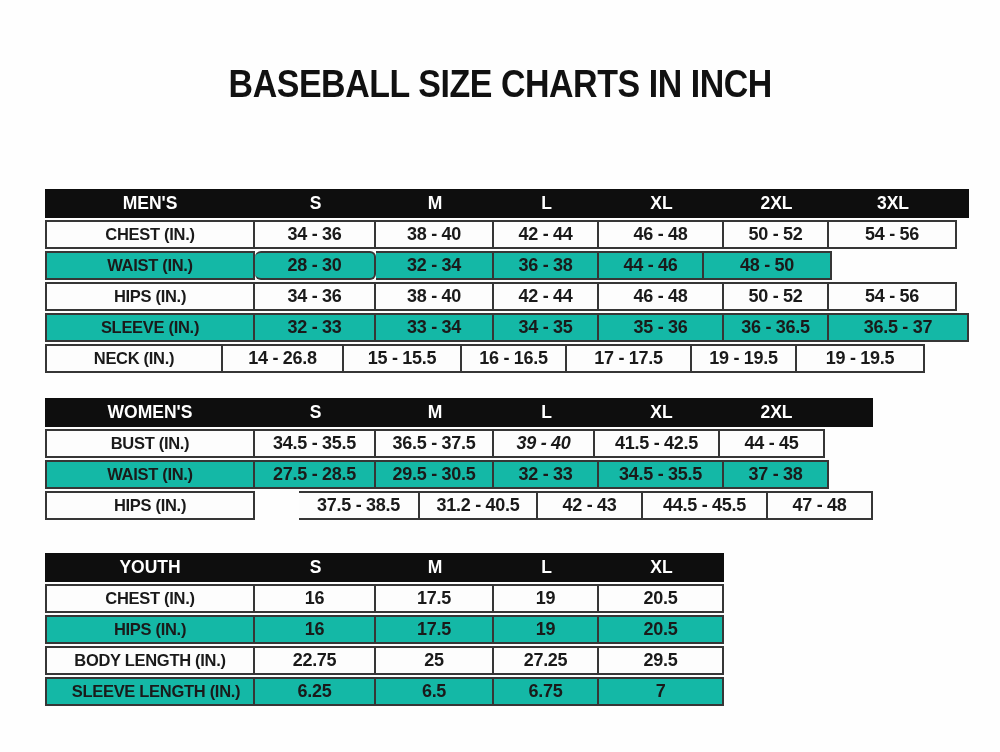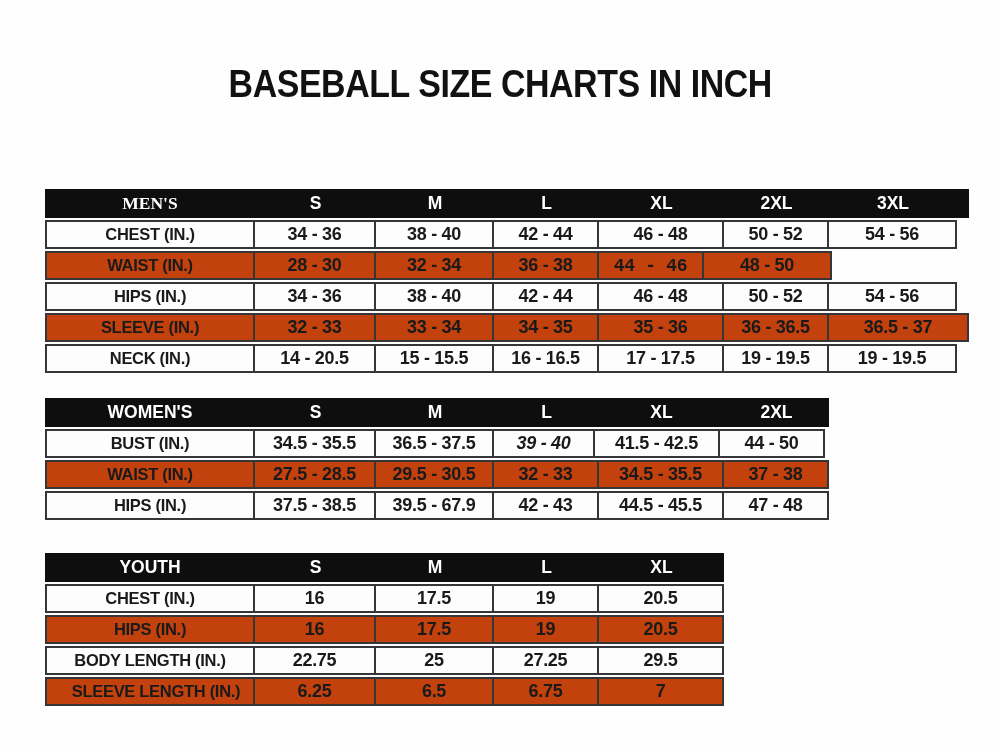--- a/index.html
+++ b/index.html
@@ -27,62 +27,62 @@
   .tcell {
     box-sizing: border-box; height: 29px;
     display: flex; align-items: center; justify-content: center;
     background: #fdfdfd;
     border: 2px solid #363636; border-left: none;
     font-weight: bold; font-size: 18px; color: #1a1a1a;
     letter-spacing: -0.3px; white-space: nowrap;
   }
   .tcell:first-child { border-left: 2px solid #363636; }
   .tcell.label { font-size: 16.5px; }
-  .trow.alt .tcell { background: #c2410c; }
+  .trow.alt .tcell { background: #14b8a6; }
 
   .trow.thead { background: #0e0e0e; height: 29px; }
   .trow.thead .tcell {
     background: transparent; border: none;
     color: #ffffff; font-size: 17.5px; letter-spacing: 0;
     height: 29px;
   }
   .trow.thead .tcell:first-child { border: none; }
 </style>
 </head>
 <body>
 
 <div class="page-title">
   <span class="squeeze">BASEBALL SIZE CHARTS IN INCH</span>
 </div>
 
 <div class="size-table" id="table-mens">
     <div class="trow thead">
-      <div class="tcell label" style="width: 210px; font-family: Liberation Serif, serif;">MEN'S</div>
+      <div class="tcell label" style="width: 210px;">MEN'S</div>
       <div class="tcell" style="width: 121px;">S</div>
       <div class="tcell" style="width: 118px;">M</div>
       <div class="tcell" style="width: 105px;">L</div>
       <div class="tcell" style="width: 125px;">XL</div>
       <div class="tcell" style="width: 105px;">2XL</div>
       <div class="tcell" style="width: 128px;">3XL</div>
     </div>
     <div class="trow">
       <div class="tcell label" style="width: 210px;">CHEST (IN.)</div>
       <div class="tcell" style="width: 121px;">34 - 36</div>
       <div class="tcell" style="width: 118px;">38 - 40</div>
       <div class="tcell" style="width: 105px;">42 - 44</div>
       <div class="tcell" style="width: 125px;">46 - 48</div>
       <div class="tcell" style="width: 105px;">50 - 52</div>
       <div class="tcell" style="width: 128px;">54 - 56</div>
     </div>
     <div class="trow alt">
       <div class="tcell label" style="width: 210px;">WAIST (IN.)</div>
-      <div class="tcell" style="width: 121px;">28 - 30</div>
+      <div class="tcell" style="width: 121px; border-radius: 6px;">28 - 30</div>
       <div class="tcell" style="width: 118px;">32 - 34</div>
       <div class="tcell" style="width: 105px;">36 - 38</div>
-      <div class="tcell" style="width: 105px; font-family: Liberation Mono, monospace;">44 - 46</div>
+      <div class="tcell" style="width: 105px;">44 - 46</div>
       <div class="tcell" style="width: 128px;">48 - 50</div>
     </div>
     <div class="trow">
       <div class="tcell label" style="width: 210px;">HIPS (IN.)</div>
       <div class="tcell" style="width: 121px;">34 - 36</div>
       <div class="tcell" style="width: 118px;">38 - 40</div>
       <div class="tcell" style="width: 105px;">42 - 44</div>
       <div class="tcell" style="width: 125px;">46 - 48</div>
       <div class="tcell" style="width: 105px;">50 - 52</div>
       <div class="tcell" style="width: 128px;">54 - 56</div>
@@ -90,22 +90,22 @@
     <div class="trow alt">
       <div class="tcell label" style="width: 210px;">SLEEVE (IN.)</div>
       <div class="tcell" style="width: 121px;">32 - 33</div>
       <div class="tcell" style="width: 118px;">33 - 34</div>
       <div class="tcell" style="width: 105px;">34 - 35</div>
       <div class="tcell" style="width: 125px;">35 - 36</div>
       <div class="tcell" style="width: 105px;">36 - 36.5</div>
       <div class="tcell" style="width: 140px;">36.5 - 37</div>
     </div>
     <div class="trow">
-      <div class="tcell label" style="width: 210px;">NECK (IN.)</div>
-      <div class="tcell" style="width: 121px;">14 - 20.5</div>
+      <div class="tcell label" style="width: 178px;">NECK (IN.)</div>
+      <div class="tcell" style="width: 121px;">14 - 26.8</div>
       <div class="tcell" style="width: 118px;">15 - 15.5</div>
       <div class="tcell" style="width: 105px;">16 - 16.5</div>
       <div class="tcell" style="width: 125px;">17 - 17.5</div>
       <div class="tcell" style="width: 105px;">19 - 19.5</div>
       <div class="tcell" style="width: 128px;">19 - 19.5</div>
     </div>
   </div>
 
 <div class="size-table" id="table-womens">
     <div class="trow thead">
@@ -115,34 +115,34 @@
       <div class="tcell" style="width: 105px;">L</div>
       <div class="tcell" style="width: 125px;">XL</div>
       <div class="tcell" style="width: 105px;">2XL</div>
     </div>
     <div class="trow">
       <div class="tcell label" style="width: 210px;">BUST (IN.)</div>
       <div class="tcell" style="width: 121px;">34.5 - 35.5</div>
       <div class="tcell" style="width: 118px;">36.5 - 37.5</div>
       <div class="tcell" style="width: 101px; font-style: italic;">39 - 40</div>
       <div class="tcell" style="width: 125px;">41.5 - 42.5</div>
-      <div class="tcell" style="width: 105px;">44 - 50</div>
+      <div class="tcell" style="width: 105px;">44 - 45</div>
     </div>
     <div class="trow alt">
       <div class="tcell label" style="width: 210px;">WAIST (IN.)</div>
       <div class="tcell" style="width: 121px;">27.5 - 28.5</div>
       <div class="tcell" style="width: 118px;">29.5 - 30.5</div>
       <div class="tcell" style="width: 105px;">32 - 33</div>
       <div class="tcell" style="width: 125px;">34.5 - 35.5</div>
       <div class="tcell" style="width: 105px;">37 - 38</div>
     </div>
     <div class="trow">
       <div class="tcell label" style="width: 210px;">HIPS (IN.)</div>
-      <div class="tcell" style="width: 121px;">37.5 - 38.5</div>
-      <div class="tcell" style="width: 118px;">39.5 - 67.9</div>
+      <div class="tcell" style="width: 121px; margin-left: 44px;">37.5 - 38.5</div>
+      <div class="tcell" style="width: 118px;">31.2 - 40.5</div>
       <div class="tcell" style="width: 105px;">42 - 43</div>
       <div class="tcell" style="width: 125px;">44.5 - 45.5</div>
       <div class="tcell" style="width: 105px;">47 - 48</div>
     </div>
   </div>
 
 <div class="size-table" id="table-youth">
     <div class="trow thead">
       <div class="tcell label" style="width: 210px;">YOUTH</div>
       <div class="tcell" style="width: 121px;">S</div>

